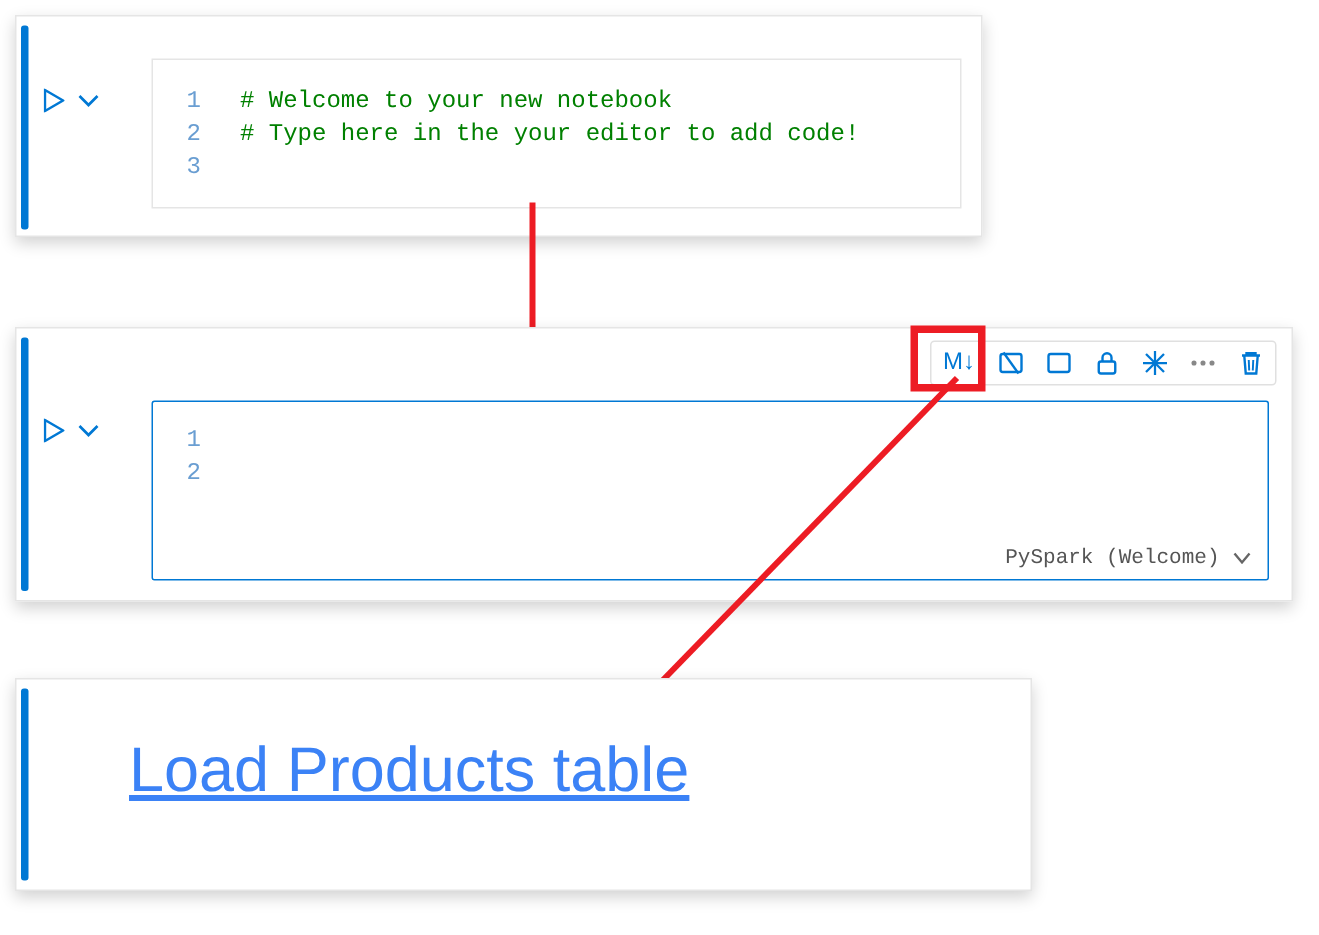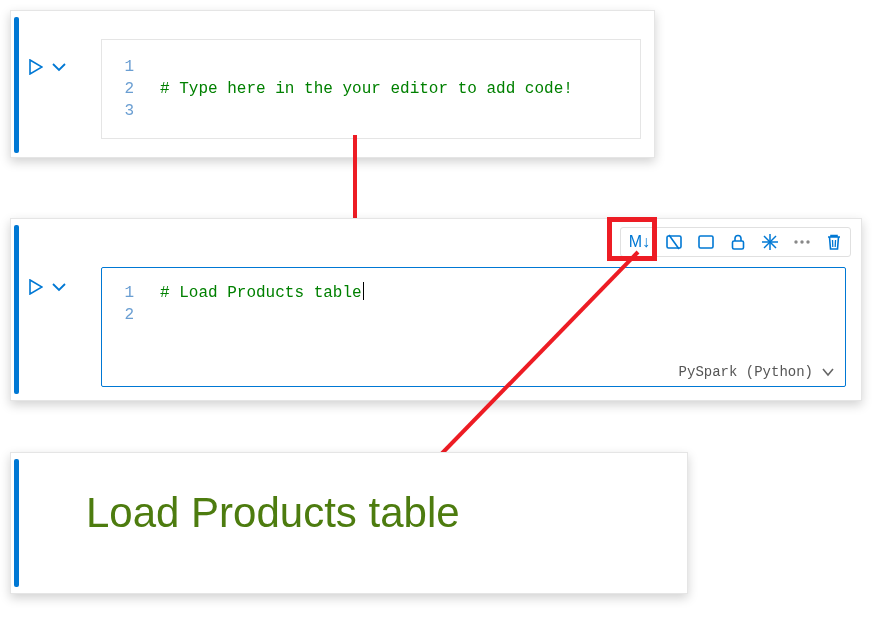--- a/index.html
+++ b/index.html
@@ -74,21 +74,21 @@
   }
 
   
   .panel3 { left: 10px; top: 452px; width: 678px; height: 142px; }
   .blue-bar-outer3 {
     position: absolute; left: 3px; top: 6px; width: 5px; bottom: 6px;
     background: #0078d4; border-radius: 2px;
   }
   .heading {
     position: absolute; left: 75px; top: 36px;
-    font-size: 42px; font-weight: 400; color: #4d7c0f;
+    font-size: 42px; font-weight: 400; color: #3b82f6; text-decoration: underline;
   }
 
   
   .arrow { position: absolute; pointer-events: none; }
 </style>
 </head>
 <body>
 
 <div class="panel panel1">
   <div class="blue-bar-outer"></div>
@@ -100,20 +100,21 @@
     </span>
     <span class="chev-btn">
       <svg width="16" height="12" viewBox="0 0 16 12">
           <path d="M2 3 L8 9 L14 3" fill="none" stroke="#0078d4" stroke-width="1.8"></path>
         </svg>
     </span>
   </div>
   <div class="code-cell1">
     <div class="code-row">
       <span class="ln">1</span>
+      <span class="cmt"># Welcome to your new notebook</span>
     </div>
     <div class="code-row">
       <span class="ln">2</span>
       <span class="cmt"># Type here in the your editor to add code!</span>
     </div>
     <div class="code-row">
       <span class="ln">3</span>
       <span class="cmt"></span>
     </div>
   </div>
@@ -187,29 +188,28 @@
       <svg width="16" height="12" viewBox="0 0 16 12">
           <path d="M2 3 L8 9 L14 3" fill="none" stroke="#0078d4" stroke-width="1.8"></path>
         </svg>
     </span>
   </div>
 
   <div class="code-cell2">
     <div class="code-cell2-inner">
       <div class="code-row">
         <span class="ln">1</span>
-        <span><span class="cmt"># Load Products table</span><span class="cursor"></span></span>
       </div>
       <div class="code-row">
         <span class="ln">2</span>
         <span class="cmt"></span>
       </div>
     </div>
     <div class="lang-pick">
-      <span>PySpark (Python)</span>
+      <span>PySpark (Welcome)</span>
       <svg width="14" height="10" viewBox="0 0 14 10">
           <path d="M2 2 L7 8 L12 2" fill="none" stroke="#666" stroke-width="1.6"></path>
         </svg>
     </div>
   </div>
 </div>
 
 <svg class="arrow" style="left:390px; top:240px;" width="270" height="260">
   <defs>
     <marker id="ah2" viewBox="0 0 12 12" refX="6" refY="6" markerWidth="9" markerHeight="9" orient="auto-start-reverse">

